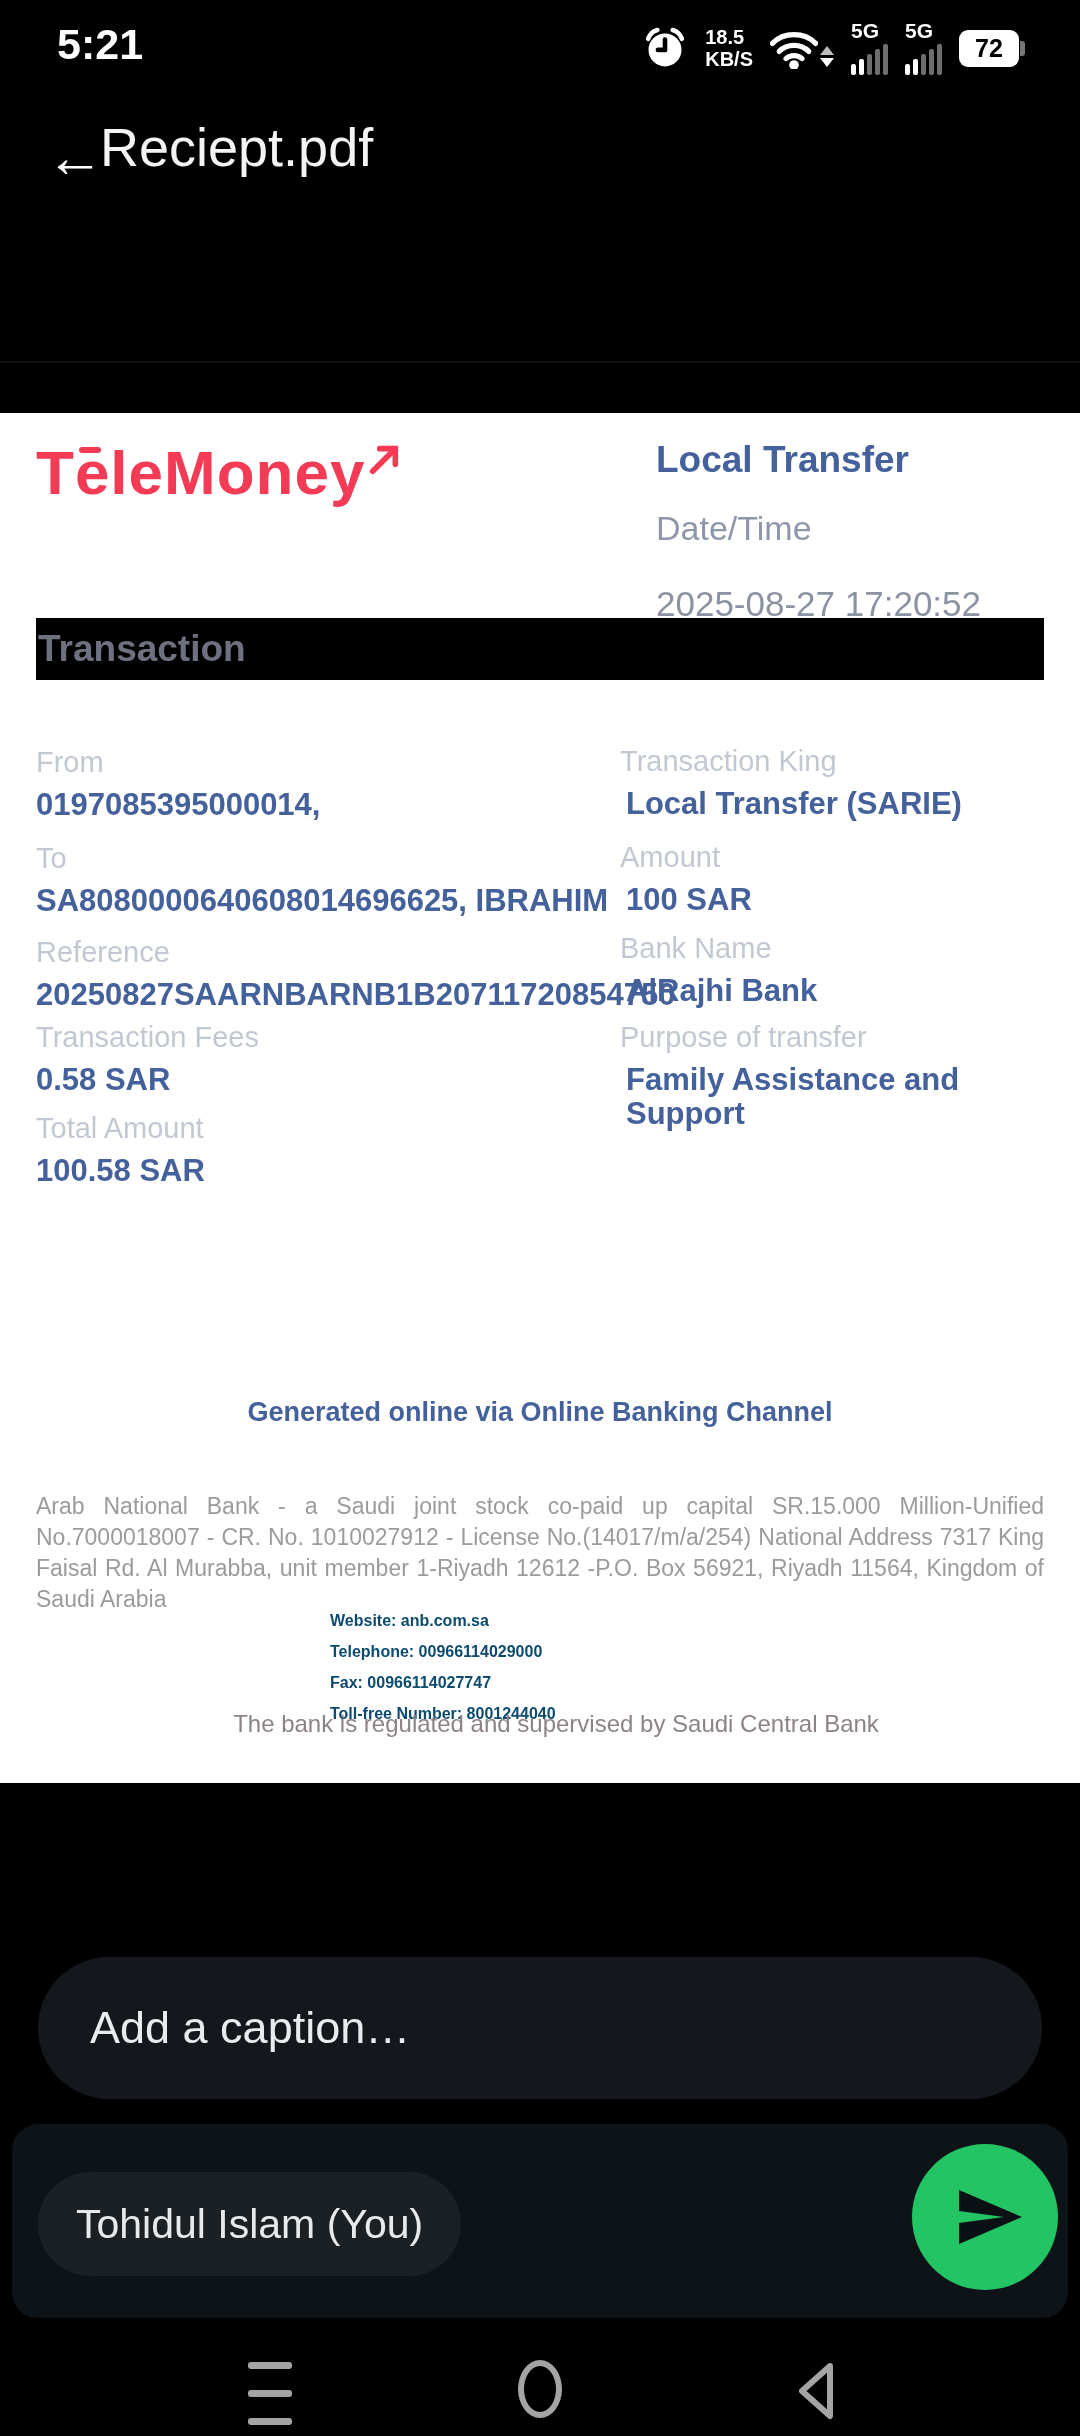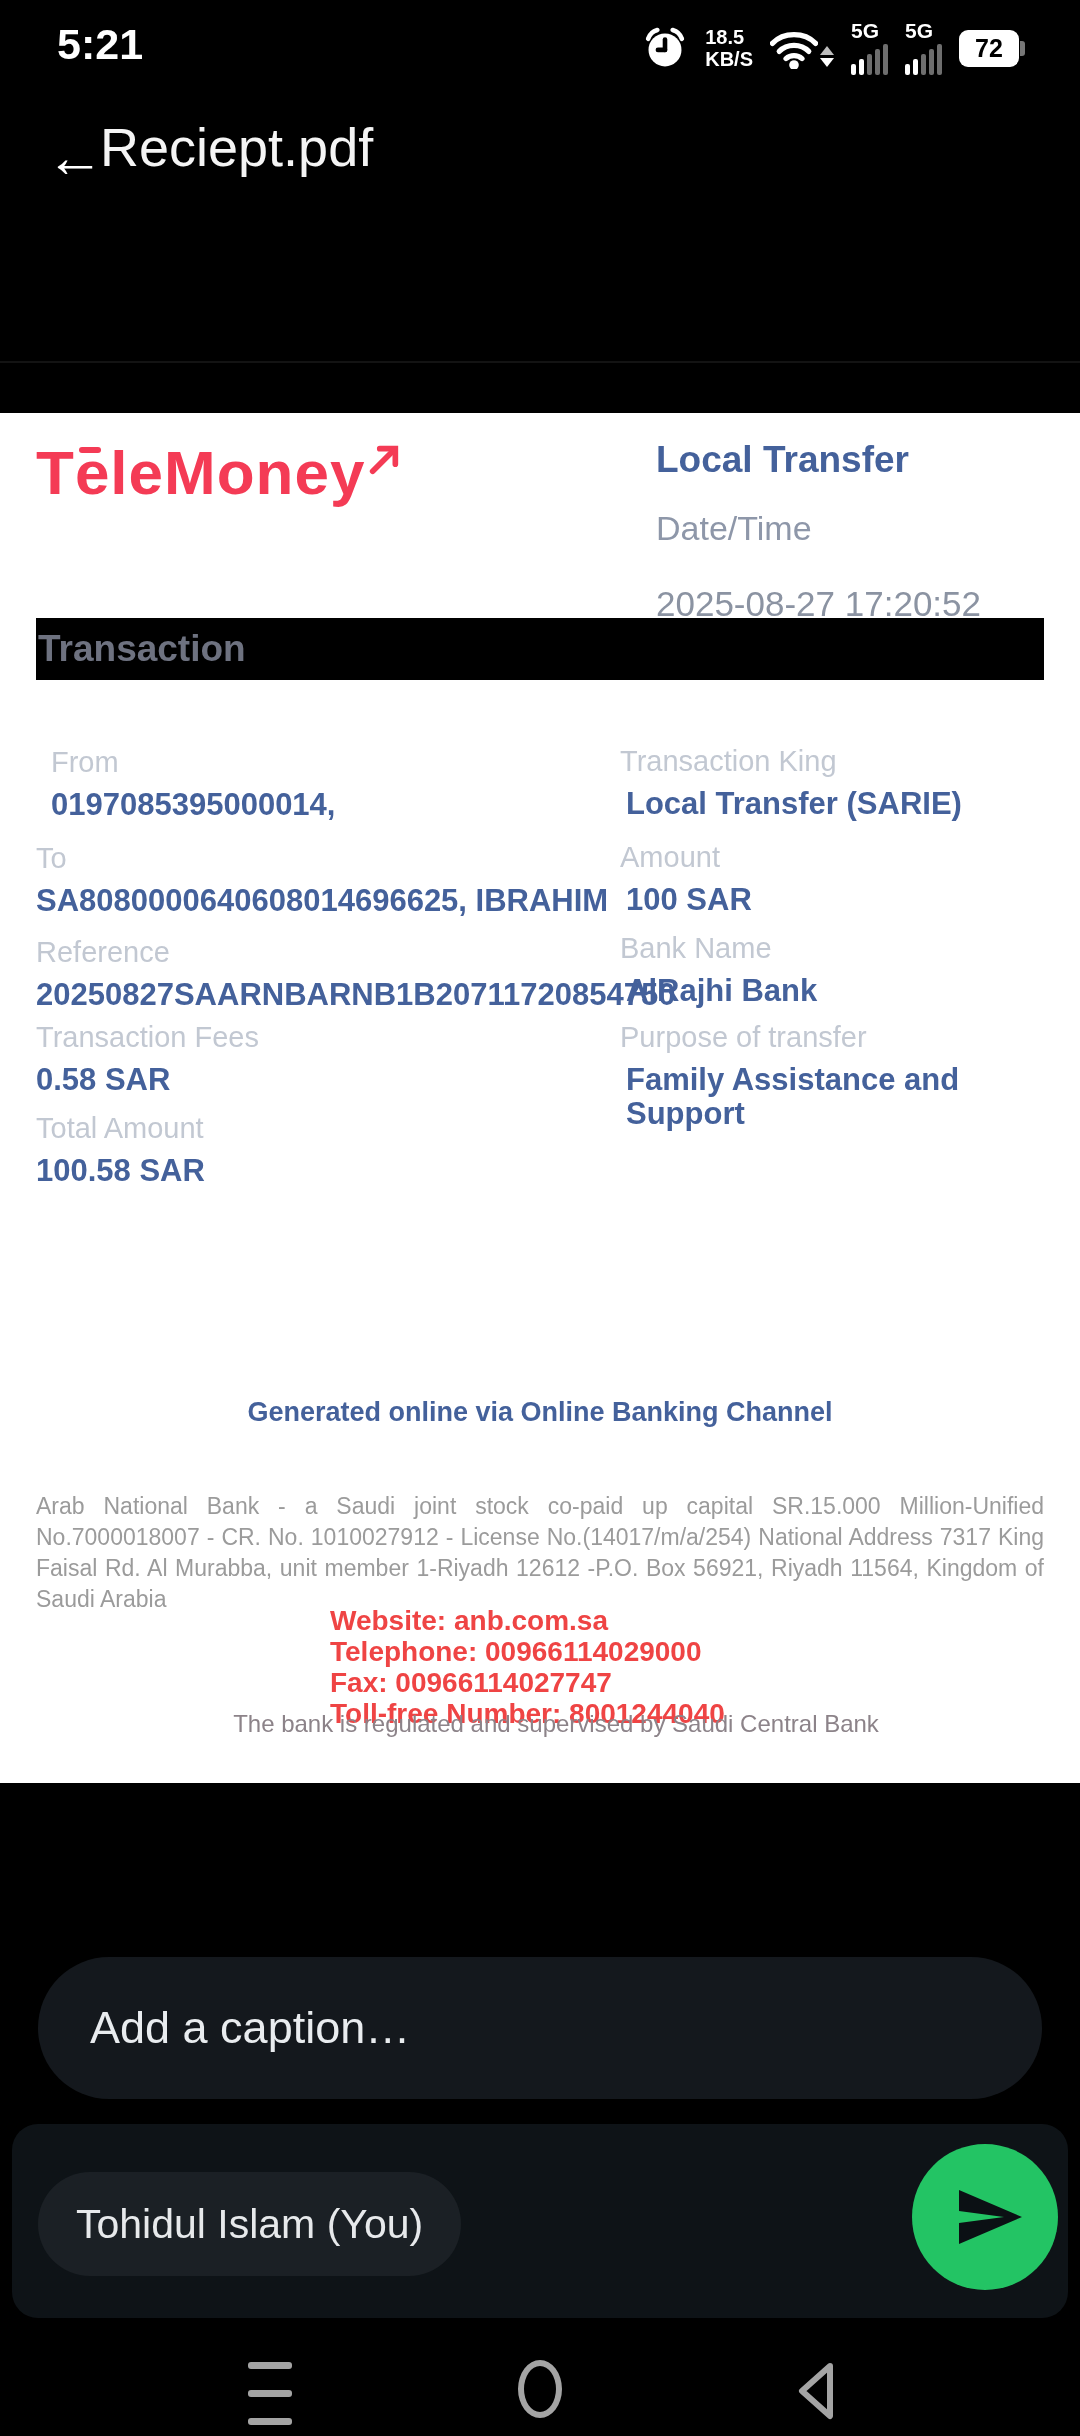--- a/index.html
+++ b/index.html
@@ -47,21 +47,21 @@
   .section-band{position:absolute;left:36px;top:205px;width:1008px;height:62px;background:#000000;}
   .section-band span{position:absolute;left:2px;top:10px;font-size:37px;font-weight:700;color:#6e7280;}
 
   .field{position:absolute;}
   .field .f-label{font-size:29px;color:#c2c8d2;line-height:30px;}
   .field .f-value{margin-top:11px;font-size:31px;font-weight:700;color:#44619b;line-height:34px;}
   .field.right-col .f-value{padding-left:6px;}
 
   .gen-note{position:absolute;left:0;top:984px;width:1080px;text-align:center;font-size:27px;font-weight:700;color:#44619b;}
   .legal{position:absolute;left:36px;top:1078px;width:1008px;font-size:23px;line-height:31px;color:#9b9b9b;text-align:justify;}
-  .contact{position:absolute;left:330px;top:1192px;font-size:28px;font-weight:700;color:#ef4444;line-height:31px;}
+  .contact{position:absolute;left:330px;top:1192px;font-size:16px;font-weight:700;color:#0c4a6e;line-height:31px;}
   .regulator{position:absolute;left:0;top:1297px;width:1080px;text-align:center;font-size:24px;color:#8c8389;padding-left:16px;}
 
   
   .caption-pill{position:absolute;left:38px;top:1957px;width:1004px;height:142px;border-radius:71px;
                 background:#14181d;display:flex;align-items:center;}
   .caption-pill span{margin-left:52px;font-size:45px;color:#e9ecef;}
 
   .send-panel{position:absolute;left:12px;top:2124px;width:1056px;height:194px;border-radius:26px;background:#0e1317;}
   .recipient-chip{position:absolute;left:38px;top:2172px;height:104px;border-radius:52px;background:#1b2025;
                   display:inline-flex;align-items:center;padding:0 38px;}
@@ -157,21 +157,21 @@
     </div>
 
     <div class="doc-title">Local Transfer</div>
     <div class="doc-dt-label">Date/Time</div>
     <div class="doc-dt-value">2025-08-27 17:20:52</div>
 
     <div class="section-band">
       <span>Transaction</span>
     </div>
 
-    <div class="field" style="left:36px;top:334px;margin-left:15px;">
+    <div class="field" style="left:36px;top:334px;">
       <div class="f-label">From</div>
       <div class="f-value">0197085395000014,</div>
     </div>
     <div class="field" style="left:36px;top:430px;">
       <div class="f-label">To</div>
       <div class="f-value">SA8080000640608014696625, IBRAHIM</div>
     </div>
     <div class="field" style="left:36px;top:524px;">
       <div class="f-label">Reference</div>
       <div class="f-value">20250827SAARNBARNB1B20711720854750</div>

